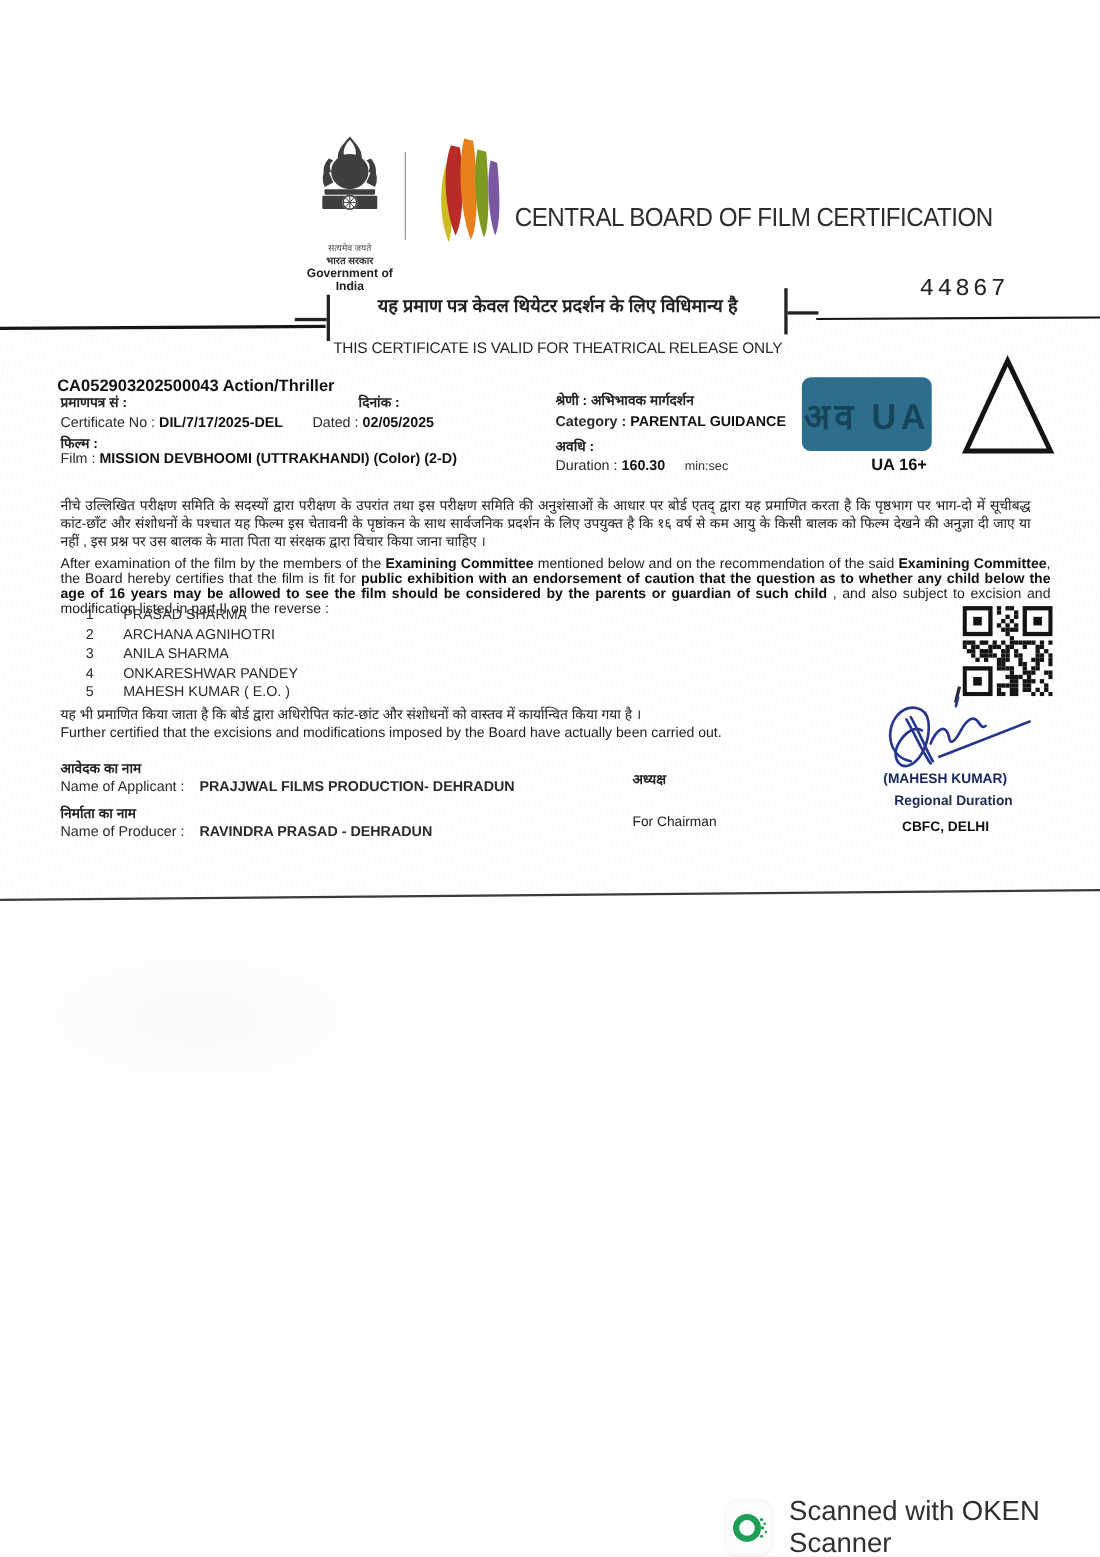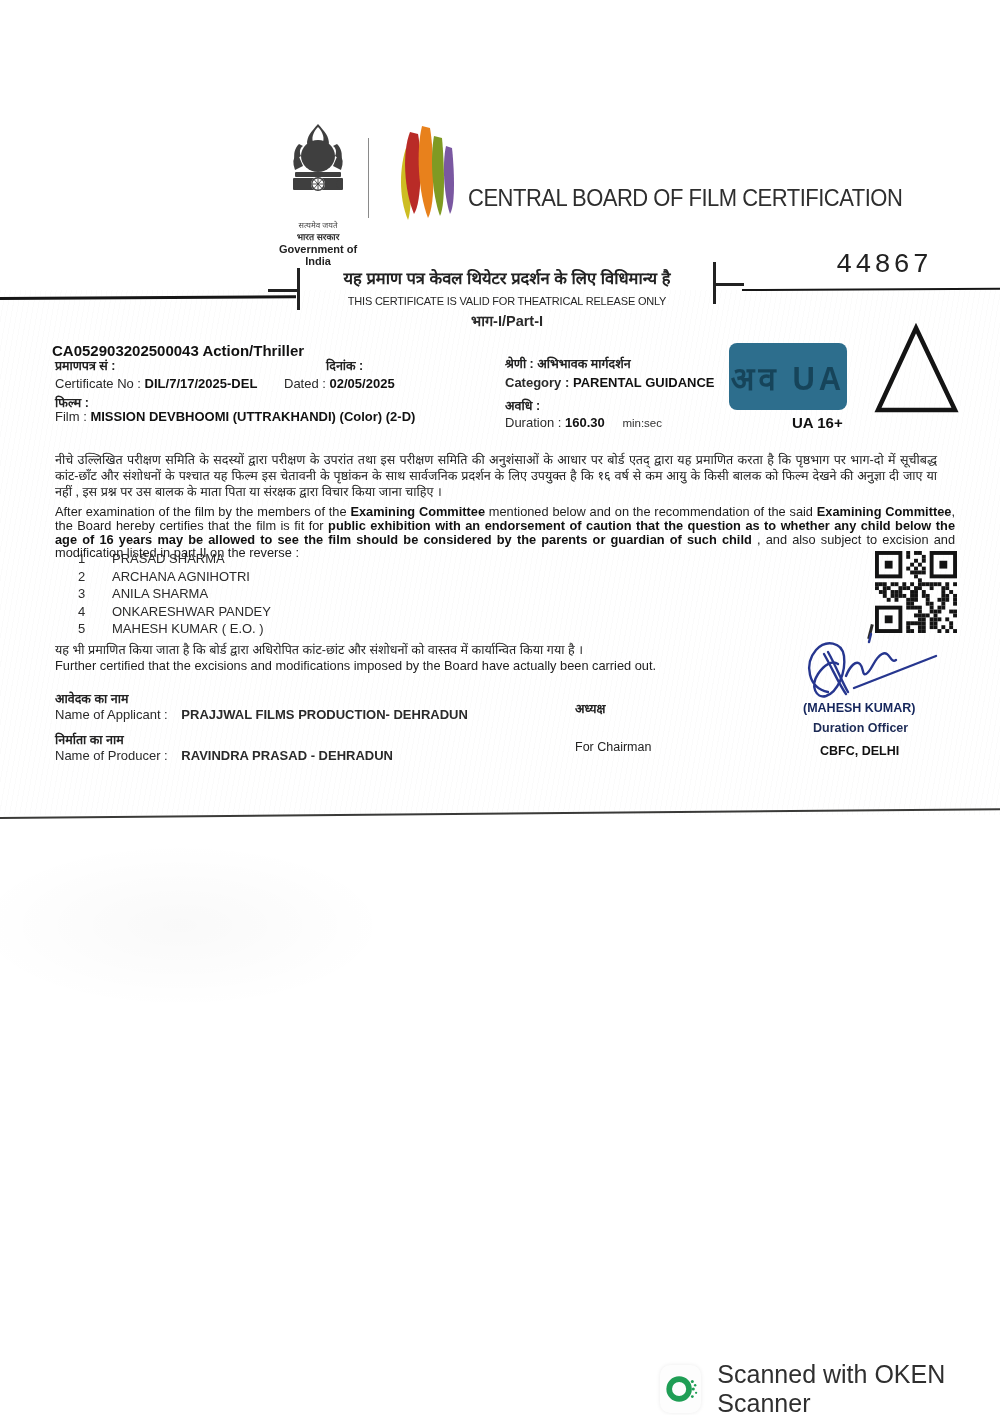--- a/index.html
+++ b/index.html
@@ -13,25 +13,25 @@
   
   #emblem-block{left:268px;top:122px;width:100px;text-align:center;}
   #emblem-block .motto{font-size:8px;color:#444;margin-top:1px;}
   #emblem-block .gov-hi{font-size:9px;color:#333;font-weight:700;}
   #emblem-block .gov-en{font-size:11px;color:#222;font-weight:700;}
   #header-divider{left:368px;top:138px;width:1px;height:80px;background:#8a8a8a;}
   #board-hi{left:468px;top:150px;font-size:27px;font-weight:700;color:#2d2d2d;letter-spacing:1px;}
   #board-en{left:468px;top:184px;font-size:22px;font-weight:500;color:#2e2e2e;letter-spacing:-.5px;
             transform:scaleY(1.08);transform-origin:left top;}
   #serial{left:836px;top:250px;font-family:"Liberation Mono","DejaVu Sans Mono",monospace;
-          font-size:27px;letter-spacing:3px;color:#222;text-align:right;}
+          font-size:22px;letter-spacing:3px;color:#222;text-align:right;}
   
   #banner{left:300px;top:266px;width:414px;text-align:center;}
   #banner .hi{font-size:16.5px;font-weight:700;color:#222;}
-  #banner .en{font-size:11px;font-weight:500;color:#262626;letter-spacing:-.2px;margin-top:6px;}
+  #banner .en{font-size:14px;font-weight:500;color:#262626;letter-spacing:-.2px;margin-top:19px;}
   #banner .part{font-size:14.5px;font-weight:600;color:#2a2a2a;margin-top:3px;}
   .bracket{width:3px;height:42px;background:#222;}
   .stub{height:2.5px;background:#222;}
   #rule-left{left:0;top:297px;width:296px;height:3px;background:#161616;transform:rotate(-.35deg);transform-origin:left center;}
   #rule-right{left:742px;top:289px;width:258px;height:2px;background:#161616;transform:rotate(-.3deg);transform-origin:left center;}
   #ref-line{left:52px;top:310px;font-size:15px;font-weight:700;color:#111;margin-top:32px;}
   
   .lab-hi{font-size:12.5px;font-weight:700;color:#222;}
   .lab-en{font-size:13px;color:#2a2a2a;}
   .val{font-weight:700;color:#111;}
@@ -141,21 +141,20 @@
   <div class="abs" id="serial">44867</div>
 
   <div class="abs bracket" style="left:297px;top:268px;"></div>
   <div class="abs stub" style="left:268px;top:289px;width:29px;"></div>
   <div class="abs bracket" style="left:713px;top:262px;"></div>
   <div class="abs stub" style="left:716px;top:283px;width:28px;"></div>
 
   <div class="abs" id="banner">
     <div class="hi">यह प्रमाण पत्र केवल थियेटर प्रदर्शन के लिए विधिमान्य है</div>
     <div class="en">THIS CERTIFICATE IS VALID FOR THEATRICAL RELEASE ONLY</div>
-    <div class="part">भाग-I/Part-I</div>
   </div>
 
   <div class="abs" id="rule-left"></div>
   <div class="abs" id="rule-right"></div>
 
   <div class="abs" id="ref-line">CA052903202500043 Action/Thriller</div>
 
   <div class="abs" id="cert-texture"></div>
 
   <div class="abs lab-hi" id="f-certno-hi">प्रमाणपत्र सं  :</div>
@@ -390,21 +389,21 @@
     <g fill="none" stroke="#26368f" stroke-width="2.4" stroke-linecap="round">
       <path d="M73 4 L71 12"></path>
       <path d="M30 62 C10 58 6 34 18 20 C28 9 44 12 46 26 C48 42 40 62 28 66 C18 69 12 56 20 44 C26 35 34 30 40 34"></path>
       <path d="M26 24 C34 38 42 56 48 64"></path>
       <path d="M30 22 C38 36 44 52 50 62"></path>
       <path d="M48 46 C52 36 58 30 62 34 C66 38 64 46 68 44 C74 41 76 28 84 24 C92 20 92 34 98 30"></path>
       <path d="M56 58 L138 26"></path>
     </g>
   </svg>
   <div class="abs" id="sig-name">(MAHESH KUMAR)</div>
-  <div class="abs" id="sig-title">Duration Officer</div>
+  <div class="abs" id="sig-title">Regional Duration</div>
   <div class="abs" id="sig-office">CBFC, DELHI</div>
 
   <div class="abs" id="below-shade"></div>
   <div class="abs" id="bottom-edge"></div>
 
   <div class="abs" id="oken">
     <div id="oken-tile">
       <svg width="34" height="34" viewBox="0 0 36 36">
         <circle cx="16" cy="18" r="10.5" fill="none" stroke="#1f9e55" stroke-width="6"></circle>
         <g fill="#1f9e55">

